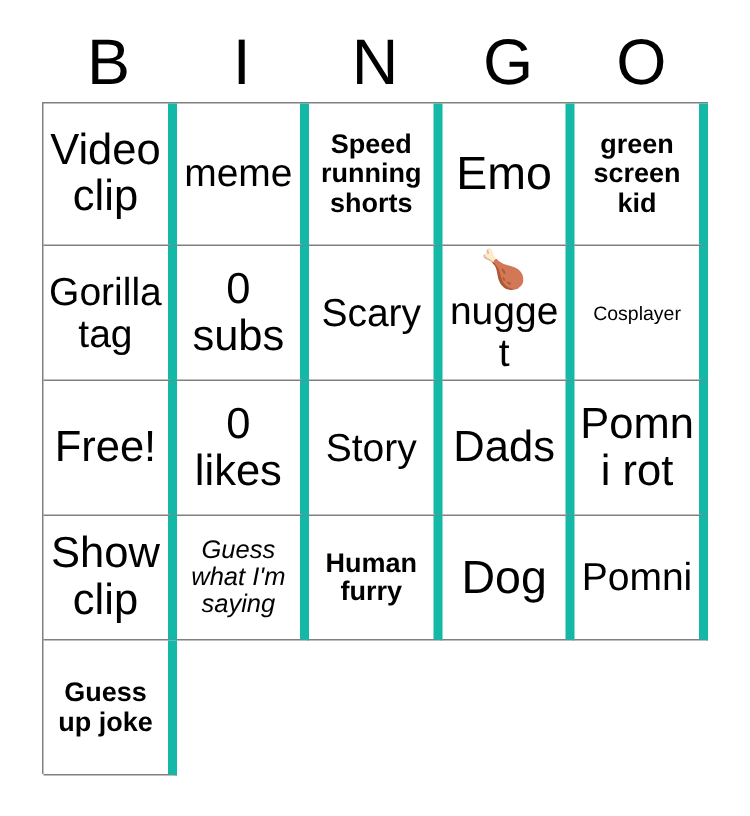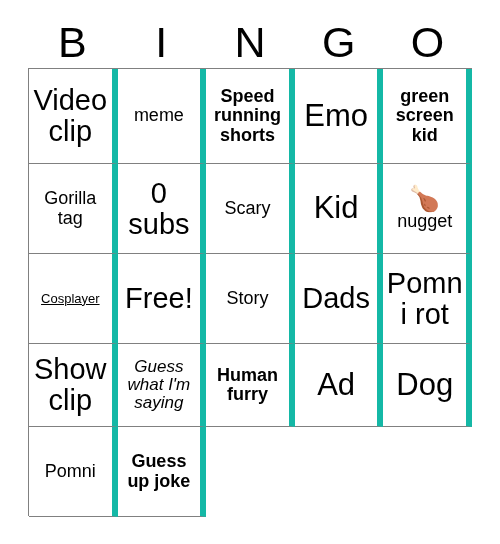--- a/index.html
+++ b/index.html
@@ -67,24 +67,24 @@
   }
   .cell .txt {
     display: block;
     width: 100%;
     line-height: 1.06;
     word-wrap: break-word;
   }
   
   .fs-xl .txt { font-size: 31px; }
   .fs-lg .txt { font-size: 29px; }
-  .fs-md .txt { font-size: 18px; }
+  .fs-md .txt { font-size: 26px; }
   .fs-sm .txt { font-size: 18px; font-weight: bold; }
   .fs-xs .txt { font-size: 17px; font-style: italic; }
-  .fs-tiny .txt { font-size: 13px; text-decoration: underline; }
+  .fs-tiny .txt { font-size: 13px; }
 
   .emoji {
     display: block;
     font-size: 25px;
     line-height: 1;
     margin-bottom: 1px;
   }
 </style>
 </head>
 <body>
@@ -117,55 +117,52 @@
       </div>
       <div class="cell fs-md">
         <span class="txt">Gorilla tag</span>
       </div>
       <div class="cell fs-lg">
         <span class="txt">0 subs</span>
       </div>
       <div class="cell fs-md">
         <span class="txt">Scary</span>
       </div>
-      <div class="cell fs-xl">
-        <span class="txt">Kid</span>
-      </div>
       <div class="cell fs-md">
         <span class="emoji">🍗</span>
         <span class="txt">nugget</span>
       </div>
       <div class="cell fs-tiny">
         <span class="txt">Cosplayer</span>
       </div>
       <div class="cell fs-lg">
         <span class="txt">Free!</span>
+      </div>
+      <div class="cell fs-lg">
+        <span class="txt">0 likes</span>
       </div>
       <div class="cell fs-md">
         <span class="txt">Story</span>
       </div>
       <div class="cell fs-lg">
         <span class="txt">Dads</span>
       </div>
       <div class="cell fs-lg">
         <span class="txt">Pomni rot</span>
       </div>
       <div class="cell fs-lg">
         <span class="txt">Show clip</span>
       </div>
       <div class="cell fs-xs">
         <span class="txt">Guess what I'm saying</span>
       </div>
       <div class="cell fs-sm">
         <span class="txt">Human furry</span>
       </div>
       <div class="cell fs-xl">
-        <span class="txt">Ad</span>
-      </div>
-      <div class="cell fs-xl">
         <span class="txt">Dog</span>
       </div>
       <div class="cell fs-md">
         <span class="txt">Pomni</span>
       </div>
       <div class="cell fs-sm">
         <span class="txt">Guess up joke</span>
       </div>
     </div>
 

